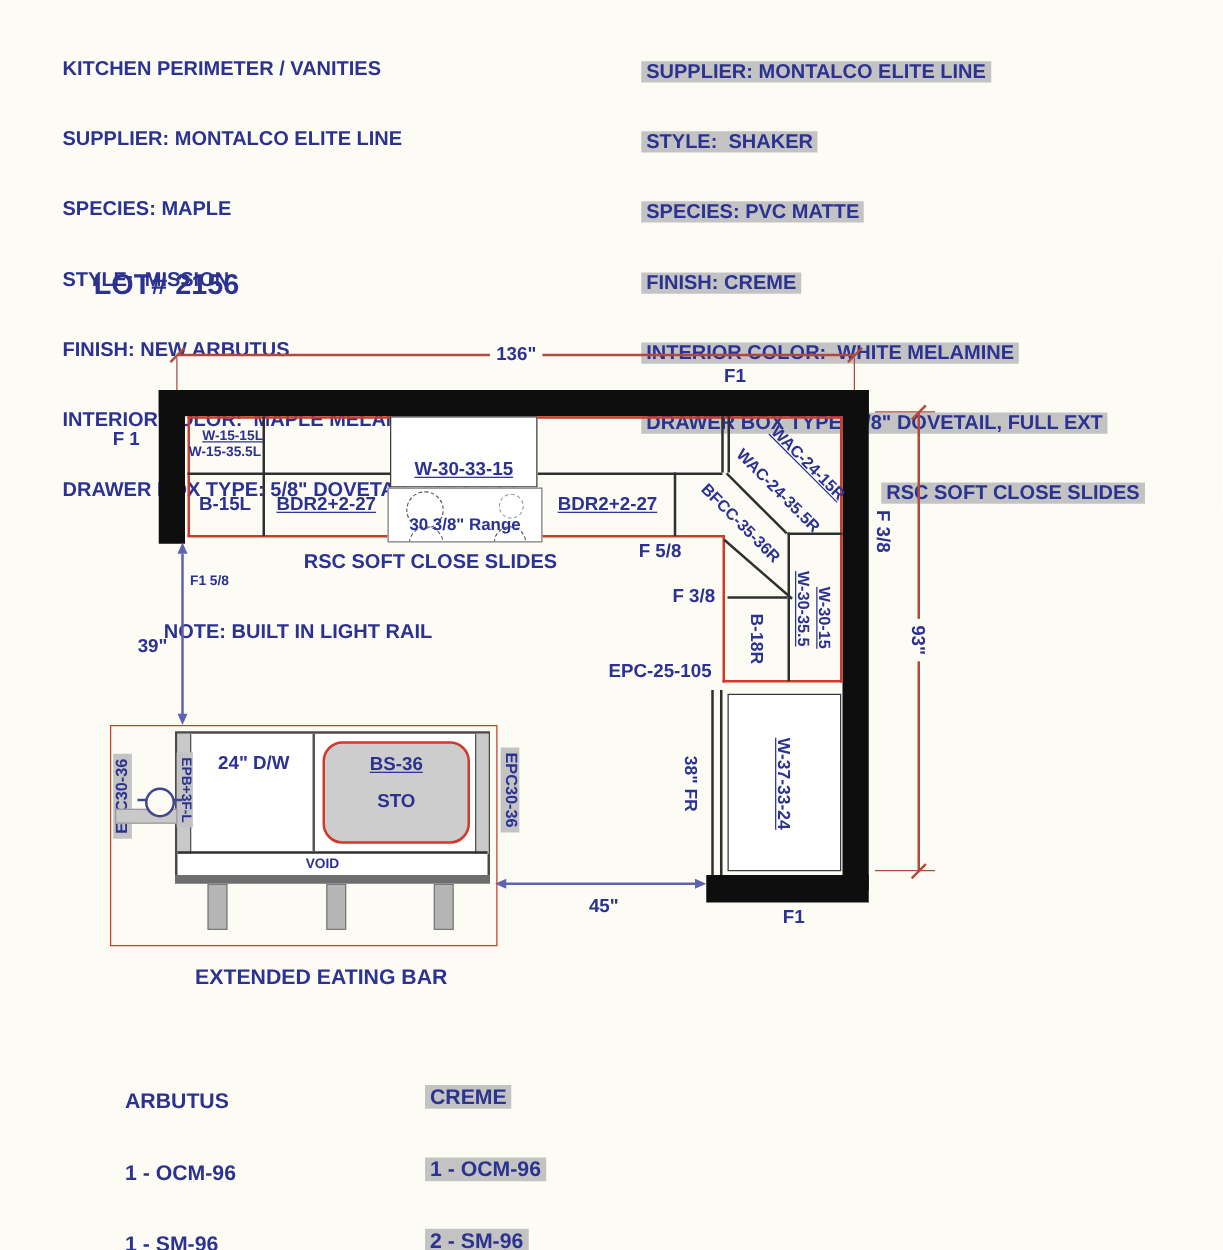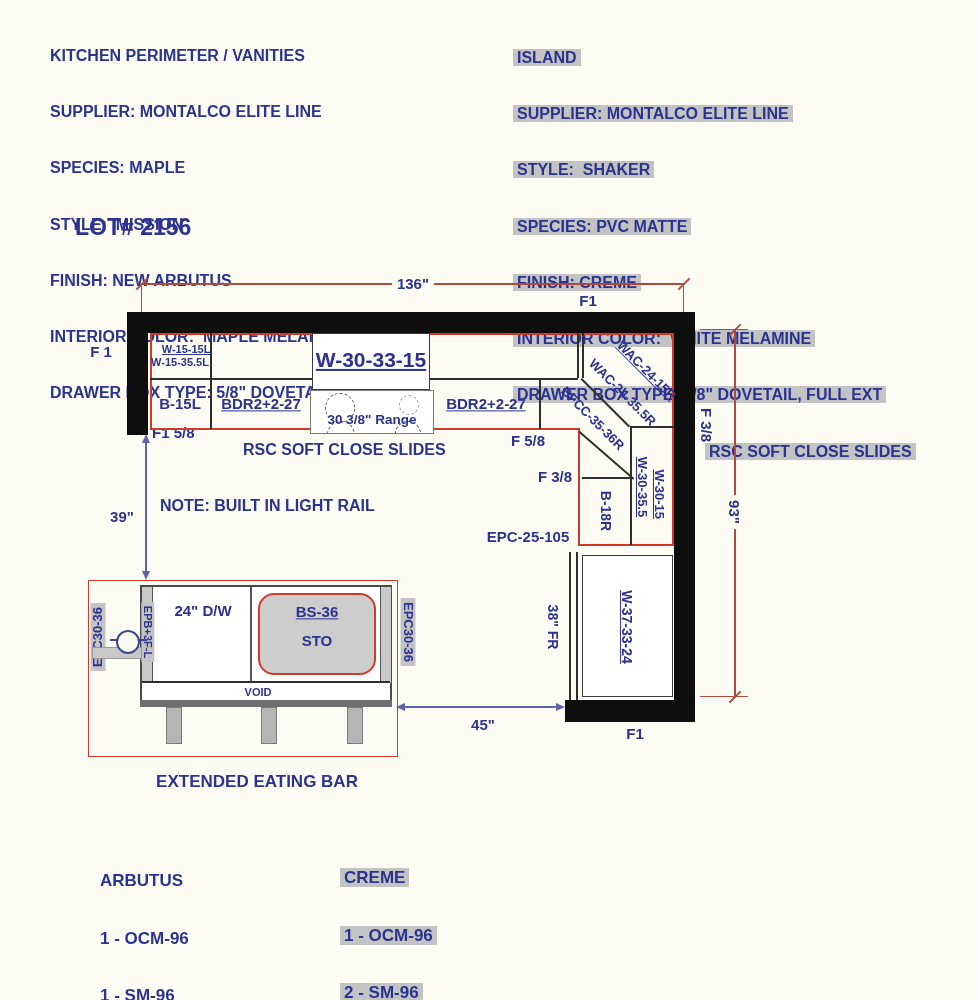--- a/index.html
+++ b/index.html
@@ -32,25 +32,24 @@
 
   <div class="t spec" style="left:50px;top:9px">
     <div>KITCHEN PERIMETER / VANITIES</div>
     <div>SUPPLIER: MONTALCO ELITE LINE</div>
     <div>SPECIES: MAPLE</div>
     <div>STYLE:  MISSION</div>
     <div>FINISH: NEW ARBUTUS</div>
     <div>INTERIOR COLOR:  MAPLE MELAMINE</div>
     <div>DRAWER BOX TYPE: 5/8" DOVETAIL, FULL EXT</div>
     <div style="margin-left:193px">RSC SOFT CLOSE SLIDES</div>
-    <div style="margin-left:110px">NOTE: BUILT IN LIGHT RAIL</div>
+    <div style="margin-left:81px">NOTE: BUILT IN LIGHT RAIL</div>
   </div>
 
   <div class="t spec" style="left:513px;top:11px">
-    <div><span class="hl">ISLAND</span></div>
     <div><span class="hl">SUPPLIER: MONTALCO ELITE LINE</span></div>
     <div><span class="hl">STYLE:  SHAKER</span></div>
     <div><span class="hl">SPECIES: PVC MATTE</span></div>
     <div><span class="hl">FINISH: CREME</span></div>
     <div><span class="hl">INTERIOR COLOR:  WHITE MELAMINE</span></div>
     <div><span class="hl">DRAWER BOX TYPE: 5/8" DOVETAIL, FULL EXT</span></div>
     <div style="margin-left:192px"><span class="hl">RSC SOFT CLOSE SLIDES</span></div>
   </div>
 
   <div class="t" style="left:75px;top:214px;font-size:23px">LOT# 2156</div>
@@ -70,21 +69,21 @@
   <div class="ln dred" style="left:734px;top:330px;width:1.5px;height:367px"></div>
   <div class="tick" style="left:735px;top:330px"></div>
   <div class="tick" style="left:735px;top:697px"></div>
   <div class="ln dred" style="left:700px;top:329px;width:48px;height:1px"></div>
   <div class="ln dred" style="left:700px;top:696px;width:48px;height:1px"></div>
   <div class="t rot dimlabel" style="left:734px;top:512px;font-size:15px;--r:90deg">93"</div>
 
   <div class="t ctr" style="left:588px;top:301px;font-size:15px">F1</div>
   <div class="t ctr" style="left:101px;top:352px;font-size:15px">F 1</div>
   <div class="t ctr" style="left:635px;top:734px;font-size:15px">F1</div>
-  <div class="t" style="left:152px;top:424px;font-size:15px">F1 5/8</div>
+  <div class="t" style="left:152px;top:459px;font-size:11px">F1 5/8</div>
   <div class="t ctr" style="left:528px;top:441px;font-size:15px">F 5/8</div>
   <div class="t ctr" style="left:555px;top:477px;font-size:15px">F 3/8</div>
   <div class="t rot" style="left:706px;top:425px;font-size:15px;--r:90deg">F 3/8</div>
   <div class="t ctr" style="left:528px;top:537px;font-size:15px">EPC-25-105</div>
 
   <div class="ln red" style="left:150px;top:333px;width:524px;height:2px"></div>
   <div class="ln red" style="left:150px;top:333px;width:2px;height:96px"></div>
   <div class="ln red" style="left:150px;top:428px;width:430px;height:2px"></div>
   <div class="ln red" style="left:578px;top:428px;width:2px;height:118px"></div>
   <div class="ln red" style="left:578px;top:544px;width:96px;height:2px"></div>
@@ -106,21 +105,21 @@
   <div class="box" style="left:310px;top:390px;width:124px;height:44px;border-color:#7a7a7a;overflow:hidden">
     <div class="burner" style="left:14px;top:2px;width:28px;height:28px"></div>
     <div class="burner" style="left:16px;top:30px;width:26px;height:26px"></div>
     <div class="burner" style="left:84px;top:30px;width:24px;height:24px"></div>
     <div class="burner" style="left:88px;top:4px;width:18px;height:18px;border-color:#999"></div>
   </div>
 
   <div class="t ctr" style="left:180px;top:356px;font-size:11px;line-height:13px">
     <span class="u">W-15-15L</span><br><span>W-15-35.5L</span>
   </div>
-  <div class="t ctr u" style="left:371px;top:360px;font-size:21px">W-30-33-15</div>
+  <div class="t ctr u" style="left:371px;top:376px;font-size:15px">W-30-33-15</div>
   <div class="t rot u" style="left:646px;top:371px;font-size:13px;--r:45deg">WAC-24-15R</div>
   <div class="t rot" style="left:622px;top:393px;font-size:13px;--r:45deg">WAC-24-35.5R</div>
   <div class="t ctr" style="left:180px;top:404px;font-size:15px">B-15L</div>
   <div class="t ctr u" style="left:261px;top:404px;font-size:15px">BDR2+2-27</div>
   <div class="t ctr" style="left:372px;top:420px;font-size:13.5px">30 3/8" Range</div>
   <div class="t ctr u" style="left:486px;top:404px;font-size:15px">BDR2+2-27</div>
   <div class="t rot" style="left:592px;top:419px;font-size:13px;--r:45deg">BFCC-35-36R</div>
   <div class="t rot" style="left:651px;top:487px;font-size:13px;line-height:17px;--r:90deg">
     <span class="u">W-30-15</span><br><span class="u">W-30-35.5</span>
   </div>

